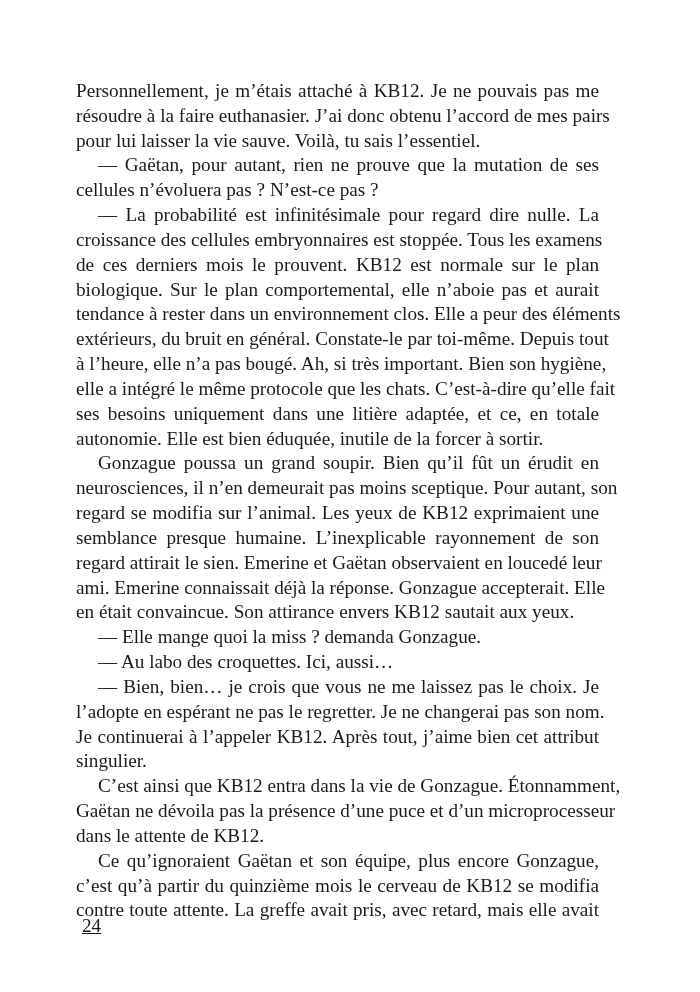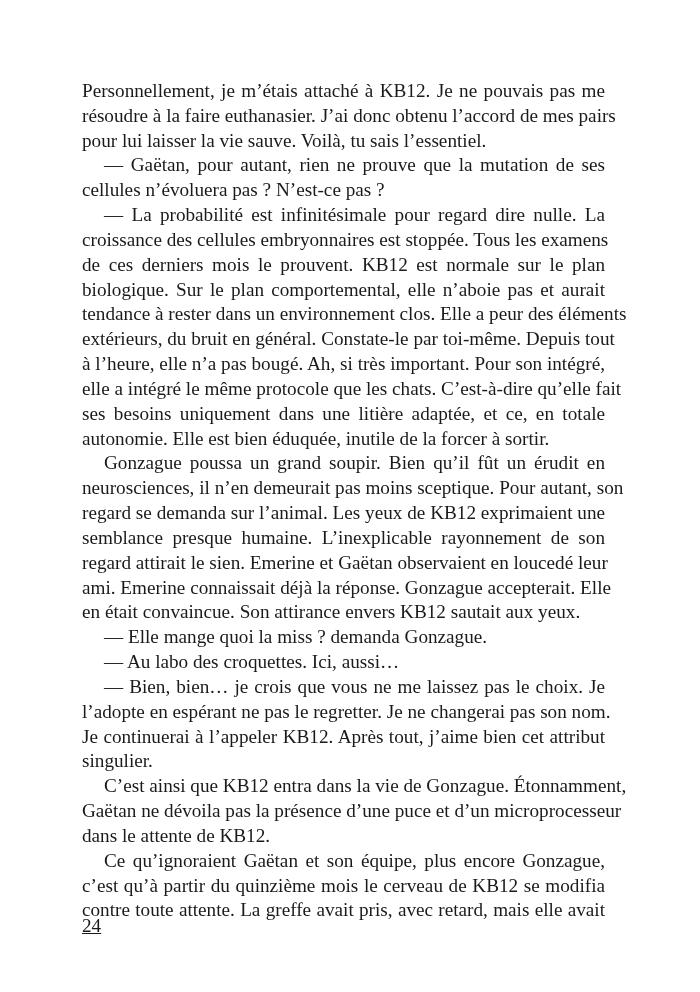--- a/index.html
+++ b/index.html
@@ -2,21 +2,21 @@
 <html><head>
 <meta charset="utf-8">
 <style>
   html, body { margin: 0; padding: 0; background: #ffffff; }
   body { width: 700px; height: 992px; position: relative; overflow: hidden; }
   .page {
     position: absolute; left: 0; top: 0; width: 700px; height: 992px;
     background: #ffffff;
   }
   .text-block {
-    position: absolute; left: 82px; top: 79px; width: 523px;
+    position: absolute; left: 76px; top: 79px; width: 523px;
     font-family: "Liberation Serif", "DejaVu Serif", serif;
     font-size: 19.2px; line-height: 24.84px; color: #1a1a1a;
   }
   .line {
     display: block; height: 24.84px; white-space: nowrap;
     text-align: justify; text-align-last: justify;
   }
   .line.last { text-align-last: left; font-family: Liberation Serif, serif; }
   .line.indent { padding-left: 22px; }
   .page-number {
@@ -34,27 +34,27 @@
       <span class="line">résoudre à la faire euthanasier. J’ai donc obtenu l’accord de mes pairs</span>
       <span class="line last">pour lui laisser la vie sauve. Voilà, tu sais l’essentiel.</span>
       <span class="line indent">— Gaëtan, pour autant, rien ne prouve que la mutation de ses</span>
       <span class="line last">cellules n’évoluera pas ? N’est-ce pas ?</span>
       <span class="line indent">— La probabilité est infinitésimale pour regard dire nulle. La</span>
       <span class="line">croissance des cellules embryonnaires est stoppée. Tous les examens</span>
       <span class="line">de ces derniers mois le prouvent. KB12 est normale sur le plan</span>
       <span class="line">biologique. Sur le plan comportemental, elle n’aboie pas et aurait</span>
       <span class="line">tendance à rester dans un environnement clos. Elle a peur des éléments</span>
       <span class="line">extérieurs, du bruit en général. Constate-le par toi-même. Depuis tout</span>
-      <span class="line">à l’heure, elle n’a pas bougé. Ah, si très important. Pour son intégré,</span>
+      <span class="line">à l’heure, elle n’a pas bougé. Ah, si très important. Bien son hygiène,</span>
       <span class="line">elle a intégré le même protocole que les chats. C’est-à-dire qu’elle fait</span>
       <span class="line">ses besoins uniquement dans une litière adaptée, et ce, en totale</span>
       <span class="line last">autonomie. Elle est bien éduquée, inutile de la forcer à sortir.</span>
       <span class="line indent">Gonzague poussa un grand soupir. Bien qu’il fût un érudit en</span>
       <span class="line">neurosciences, il n’en demeurait pas moins sceptique. Pour autant, son</span>
-      <span class="line">regard se demanda sur l’animal. Les yeux de KB12 exprimaient une</span>
+      <span class="line">regard se modifia sur l’animal. Les yeux de KB12 exprimaient une</span>
       <span class="line">semblance presque humaine. L’inexplicable rayonnement de son</span>
       <span class="line">regard attirait le sien. Emerine et Gaëtan observaient en loucedé leur</span>
       <span class="line">ami. Emerine connaissait déjà la réponse. Gonzague accepterait. Elle</span>
       <span class="line last">en était convaincue. Son attirance envers KB12 sautait aux yeux.</span>
       <span class="line indent last">— Elle mange quoi la miss ? demanda Gonzague.</span>
       <span class="line indent last">— Au labo des croquettes. Ici, aussi…</span>
       <span class="line indent">— Bien, bien… je crois que vous ne me laissez pas le choix. Je</span>
       <span class="line">l’adopte en espérant ne pas le regretter. Je ne changerai pas son nom.</span>
       <span class="line">Je continuerai à l’appeler KB12. Après tout, j’aime bien cet attribut</span>
       <span class="line last">singulier.</span>

